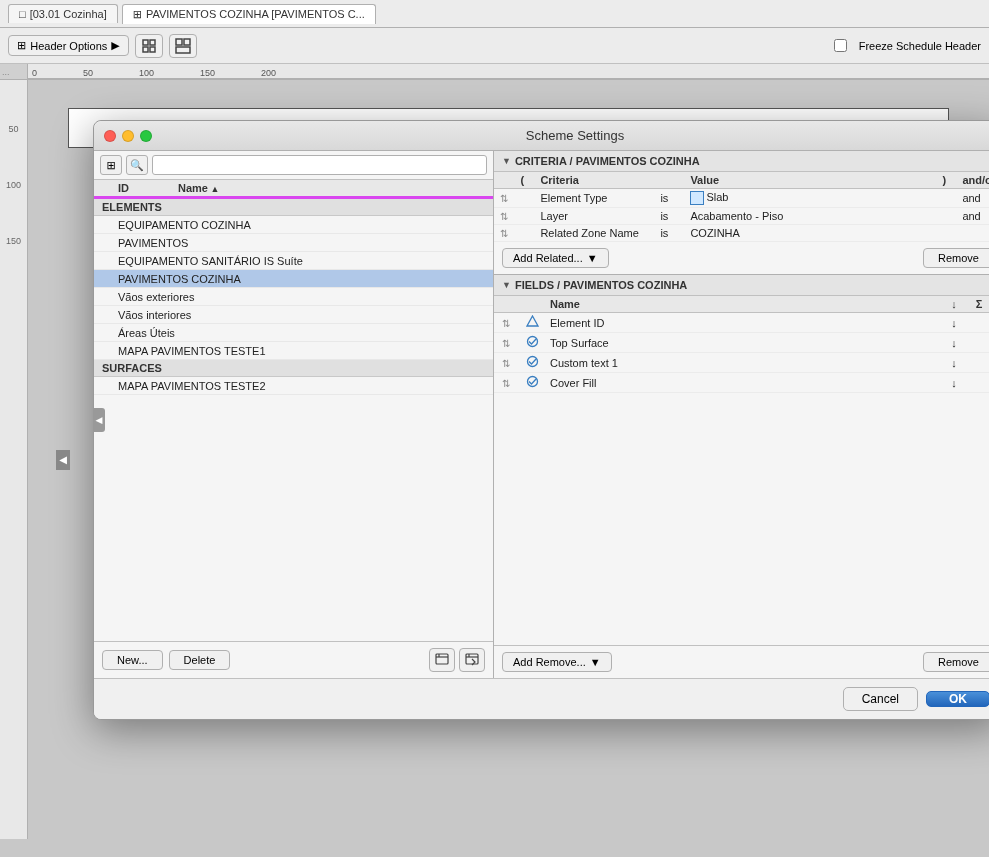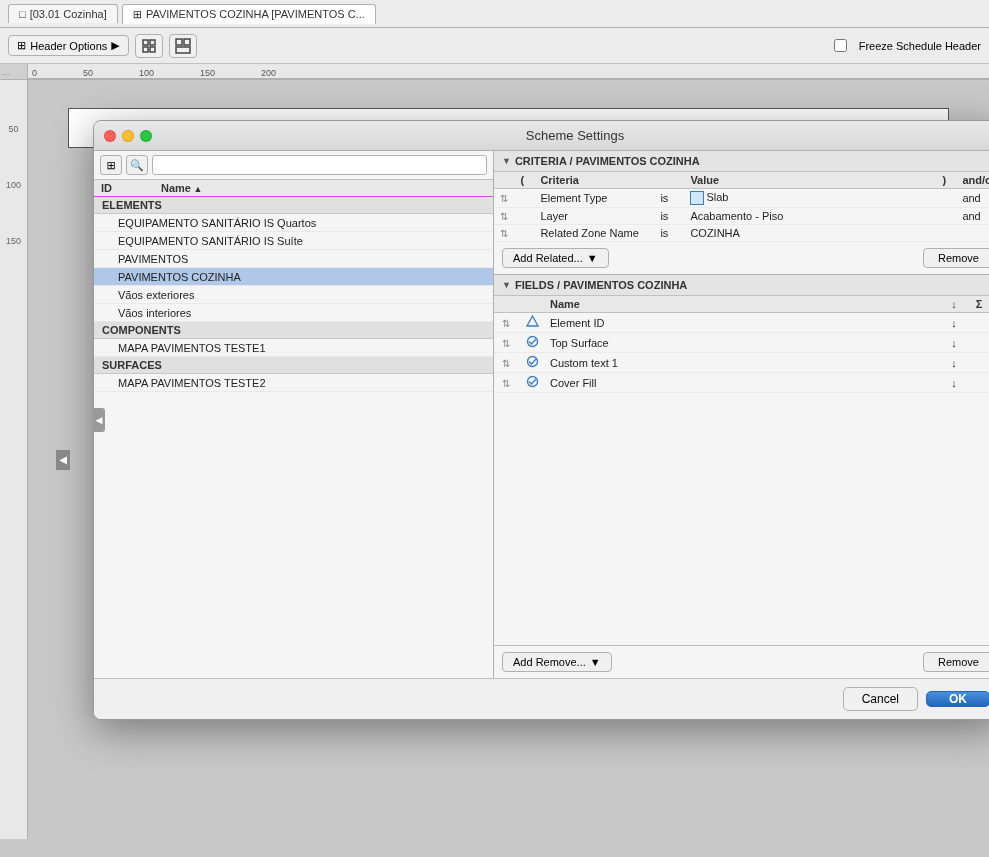--- a/index.html
+++ b/index.html
@@ -240,23 +240,23 @@
       padding: 0 4px;
       font-size: 11px;
       background: white;
     }
     .list-table {
       flex: 1;
       overflow-y: auto;
     }
     .list-header {
       display: flex;
-      border-bottom: 1px solid #d946ef;
+      border-bottom: 3px solid #d946ef;
       background: #e8e8e8;
-      padding: 2px 7px;
+      padding: 2px 24px;
       font-size: 11px;
       color: #333;
     }
     .list-header .col-id { width: 60px; font-weight: 600; }
     .list-header .col-name { flex: 1; font-weight: 600; }
     .sort-asc::after { content: " ▲"; font-size: 9px; }
     .section-header {
       background: #e0e0e0;
       padding: 2px 8px;
       font-size: 11px;
@@ -572,32 +572,53 @@
             <div class="icon-btn-small">🔍</div>
             <input class="search-input" type="text" placeholder="" style="">
           </div>
           <div class="list-table">
             <div class="list-header">
               <div class="col-id">ID</div>
               <div class="col-name sort-asc">Name</div>
             </div>
 
             <div class="section-header">ELEMENTS</div>
-            <div class="list-item">EQUIPAMENTO SANITÁRIO IS Quartos</div>
+            <div class="list-item">EQUIPAMENTO COZINHA</div>
+            <div class="list-item">PAVIMENTOS</div>
             <div class="list-item">EQUIPAMENTO SANITÁRIO IS Suíte</div>
-            <div class="list-item">PAVIMENTOS</div>
             <div class="list-item selected">PAVIMENTOS COZINHA</div>
             <div class="list-item">Vãos exteriores</div>
             <div class="list-item">Vãos interiores</div>
-
-            <div class="section-header">COMPONENTS</div>
+            <div class="list-item">Áreas Úteis</div>
+
             <div class="list-item">MAPA PAVIMENTOS TESTE1</div>
 
             <div class="section-header">SURFACES</div>
             <div class="list-item">MAPA PAVIMENTOS TESTE2</div>
+          </div>
+          <div class="left-panel-footer">
+            <button class="footer-btn">New...</button>
+            <button class="footer-btn">Delete</button>
+            <div style="margin-left:auto;display:flex;gap:4px;">
+              <div class="footer-icon-btn">
+                <svg width="14" height="14" viewBox="0 0 14 14">
+                    <rect x="1" y="1" width="12" height="10" rx="1" fill="none" stroke="#444" stroke-width="1.2"></rect>
+                    <line x1="1" y1="4" x2="13" y2="4" stroke="#444" stroke-width="1.2"></line>
+                    <line x1="4" y1="1" x2="4" y2="4" stroke="#444" stroke-width="1.2"></line>
+                  </svg>
+              </div>
+              <div class="footer-icon-btn">
+                <svg width="14" height="14" viewBox="0 0 14 14">
+                    <rect x="1" y="1" width="12" height="10" rx="1" fill="none" stroke="#444" stroke-width="1.2"></rect>
+                    <line x1="1" y1="4" x2="13" y2="4" stroke="#444" stroke-width="1.2"></line>
+                    <line x1="4" y1="1" x2="4" y2="4" stroke="#444" stroke-width="1.2"></line>
+                    <polyline points="7,6 10,9 7,12" fill="none" stroke="#444" stroke-width="1.2"></polyline>
+                  </svg>
+              </div>
+            </div>
           </div>
         </div>
 
         <div class="right-panel">
 
           <div class="collapse-arrow">◀</div>
 
           <div class="panel-section">
             <div class="panel-section-header">
               <span class="triangle">▼</span>

